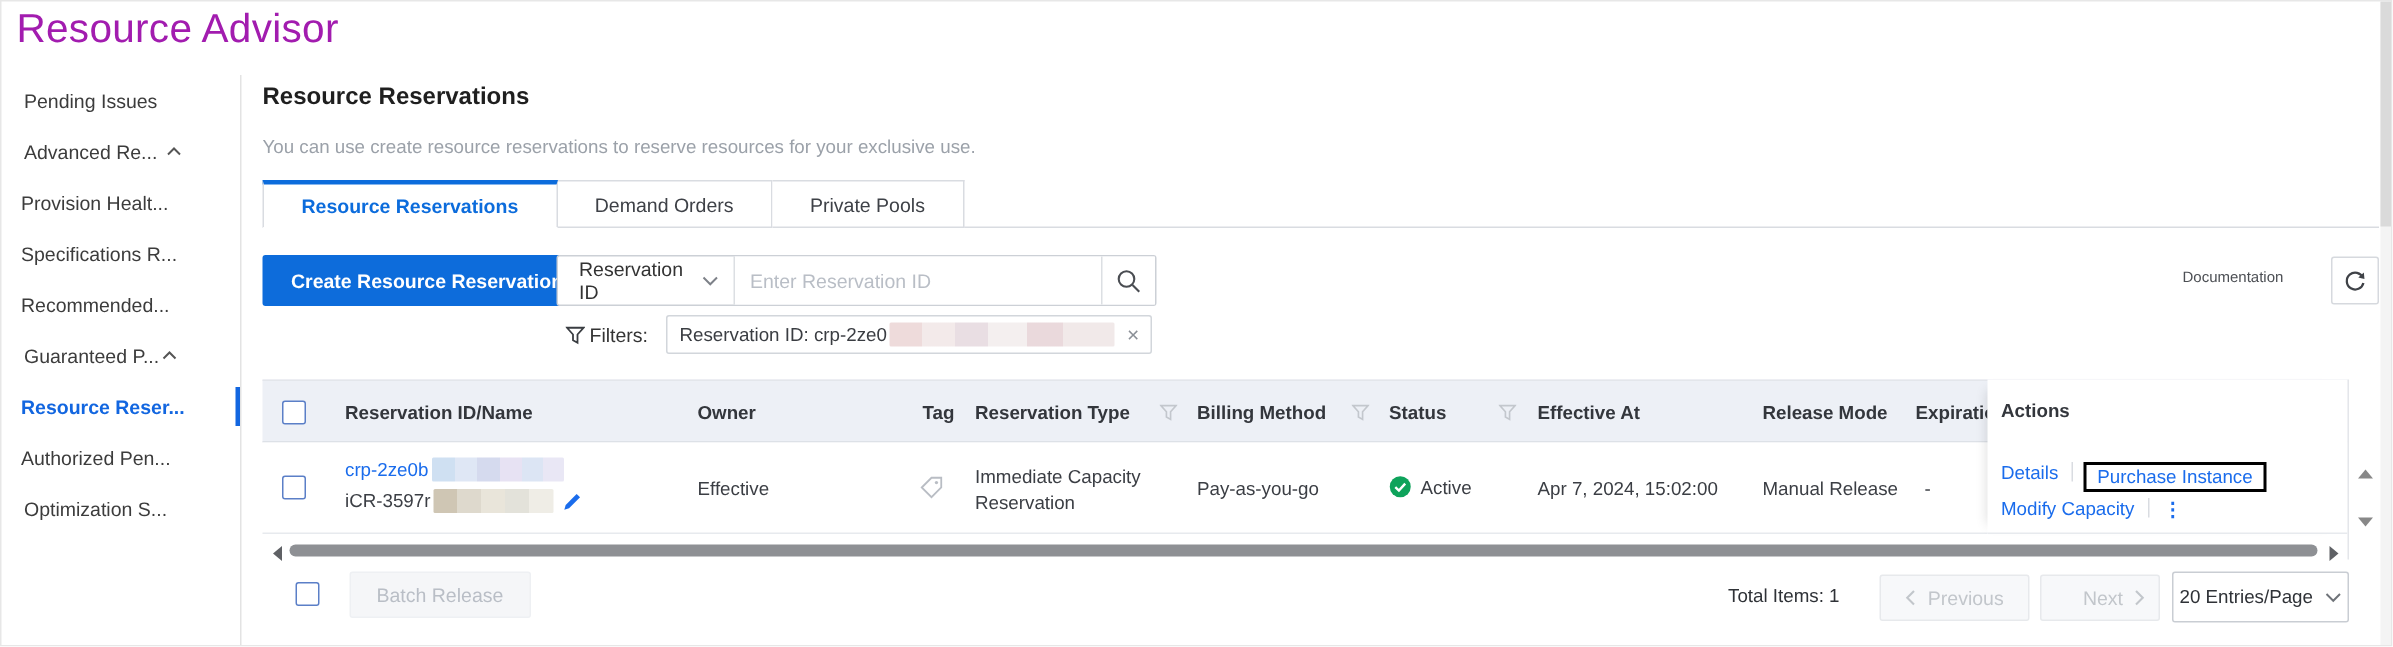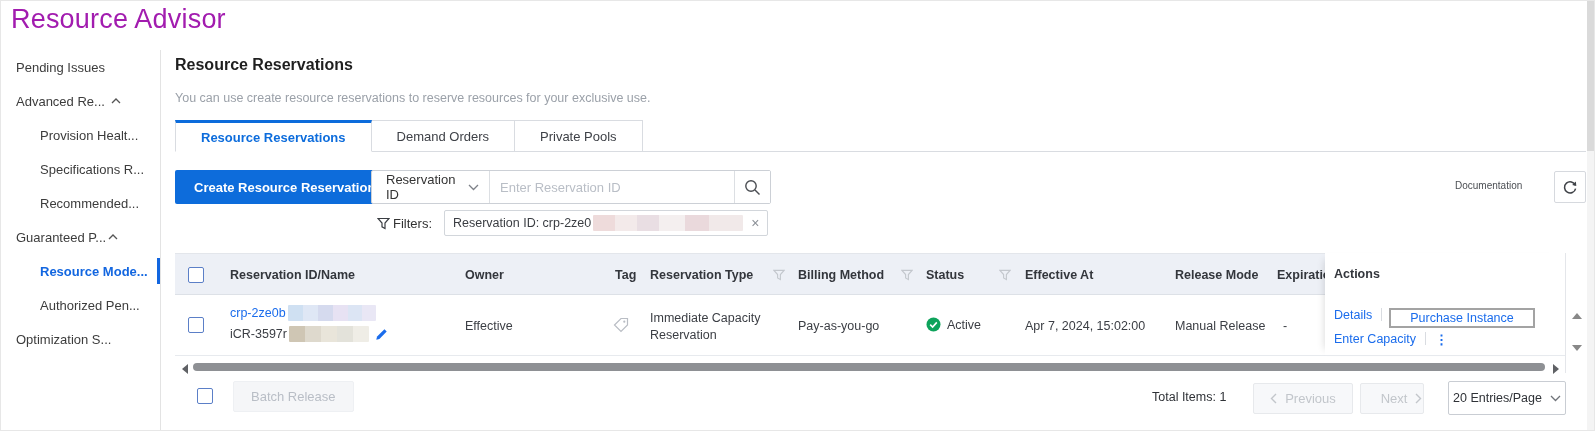--- a/index.html
+++ b/index.html
@@ -8,21 +8,21 @@
          overflow:hidden; color:#333; }
   .frame { position:absolute; inset:0; box-shadow: inset 0 0 0 1px #e7e7e7; pointer-events:none; z-index:99; }
 
   
   .page-title { position:absolute; left:11px; top:4px; font-size:27px; color:#a21caf; letter-spacing:.2px; }
 
   
   .sidebar { position:absolute; left:0; top:50px; bottom:1px; width:161px; border-right:1px solid #e3e3e3; background:#fff; }
   .side-item { position:relative; height:34px; display:flex; align-items:center; padding-left:16px;
                font-size:13px; color:#3c3c3c; cursor:pointer; white-space:nowrap; }
-  .side-item.sub { padding-left:40px;text-align:right; }
+  .side-item.sub { padding-left:14px;text-align:right; }
   .side-item.selected { color:#1266e0; font-weight:bold; }
   .side-item.selected::after { content:""; position:absolute; right:0; top:4px; bottom:4px; width:3px; background:#1266e0; }
   .side-chevron { margin-left:6px; display:inline-flex; }
 
   
   .main-heading { position:absolute; left:175px; top:56px; font-size:16px; font-weight:bold; color:#1f1f1f; }
   .main-desc { position:absolute; left:175px; top:91px; font-size:12.5px; color:#9ba1a9; }
 
   
   .tabstrip { position:absolute; left:175px; top:120px; width:1411px; height:32px; border-bottom:1px solid #d9dce1; display:flex; }
@@ -72,21 +72,21 @@
   .status-wrap { display:flex; align-items:center; gap:6px; }
   .funnel { position:absolute; top:15px; }
 
   
   .pinned { position:absolute; left:1325px; top:253px; width:240px; height:103px; background:#fff;
             box-shadow:-7px 0 8px -7px rgba(0,0,0,.16); z-index:5; border-bottom:1px solid #e7eaee; }
   .pinned .th-actions { position:absolute; left:9px; top:0; height:42px; display:flex; align-items:center;
                         font-size:12.5px; font-weight:bold; color:#33363c; }
   .act-line { position:absolute; left:9px; display:flex; font-size:12.5px; }
   .act-sep { width:1px; height:13px; background:#d9dce1; margin:0 9px; }
-  .hl-box { border:2px solid #a3a3a3; padding:1px 19px; margin-left:-2px; }
+  .hl-box { border:2px solid #000000; padding:1px 7px; margin-left:-2px; }
   .dots-icon { color:#1a6cec; font-size:13px; font-weight:bold; letter-spacing:0; cursor:pointer; }
 
   
   .v-gutter { position:absolute; left:1565px; top:253px; width:21px; height:120px; background:#fff;
               border-left:1px solid #e4e6ea; z-index:6; }
   .tri-up { position:absolute; left:6px; top:60px; width:0; height:0; border-left:5px solid transparent;
             border-right:5px solid transparent; border-bottom:6px solid #888; cursor:pointer; }
   .tri-down { position:absolute; left:6px; top:92px; width:0; height:0; border-left:5px solid transparent;
               border-right:5px solid transparent; border-top:6px solid #888; cursor:pointer; }
   .hscroll { position:absolute; left:175px; top:360px; width:1390px; height:16px; }
@@ -98,21 +98,21 @@
 
   
   .foot-check { position:absolute; left:197px; top:388px; }
   .btn-batch { position:absolute; left:233px; top:381px; height:31px; padding:0 17px; background:#f5f6f8;
                border:1px solid #eef0f3; border-radius:2px; color:#b9bec6; font-size:13px; font-family:inherit; }
   .total-items { position:absolute; left:1152px; top:390px; font-size:12.5px; color:#2f3237; }
   .pg-btn { position:absolute; top:383px; height:31px; background:#f7f8fa; border:1px solid #e7e9ec;
             border-radius:2px; color:#c2c6cb; font-size:13px; display:flex; align-items:center;
             justify-content:center; gap:8px; font-family:inherit; }
   .pg-prev { left:1253px; width:100px; }
-  .pg-next { left:1360px; width:64px;padding-left:19px; }
+  .pg-next { left:1360px; width:80px;padding-left:19px; }
   .pg-size { position:absolute; left:1448px; top:381px; width:118px; height:34px; background:#fff;
              border:1px solid #c9cdd3; border-radius:2px; color:#2f3237; font-size:12.5px; display:flex;
              align-items:center; justify-content:center; gap:8px; cursor:pointer; }
 
   
   .page-scroll { position:absolute; right:1px; top:1px; bottom:1px; width:7px; background:#f4f4f4; z-index:50; }
   .page-scroll-thumb { position:absolute; top:0; width:7px; height:150px; background:#dadada; }
 
   svg { display:block; }
 </style>
@@ -146,21 +146,21 @@
   </div>
   <div class="side-item">
     <span>Guaranteed P...</span>
     <span class="side-chevron" style="margin-left:2px">
       <svg width="10" height="6" viewBox="0 0 10 6">
           <polyline points="1,5 5,1 9,5" fill="none" stroke="#555" stroke-width="1.3"></polyline>
         </svg>
     </span>
   </div>
   <div class="side-item sub selected">
-    <span>Resource Mode...</span>
+    <span>Resource Reser...</span>
   </div>
   <div class="side-item sub">
     <span>Authorized Pen...</span>
   </div>
   <div class="side-item">
     <span>Optimization S...</span>
   </div>
 </aside>
 
 <h2 class="main-heading">Resource Reservations</h2>
@@ -300,21 +300,21 @@
 <div class="pinned">
   <div class="th-actions">Actions</div>
   <div class="act-line" style="top:55px">
     <span class="link">Details</span>
     <span class="act-sep"></span>
     <span class="hl-box">
       <span class="link">Purchase Instance</span>
     </span>
   </div>
   <div class="act-line" style="top:79px">
-    <span class="link">Enter Capacity</span>
+    <span class="link">Modify Capacity</span>
     <span class="act-sep"></span>
     <span class="dots-icon">⋮</span>
   </div>
 </div>
 
 <div class="v-gutter">
   <div class="tri-up"></div>
   <div class="tri-down"></div>
 </div>
 <div class="hscroll">

